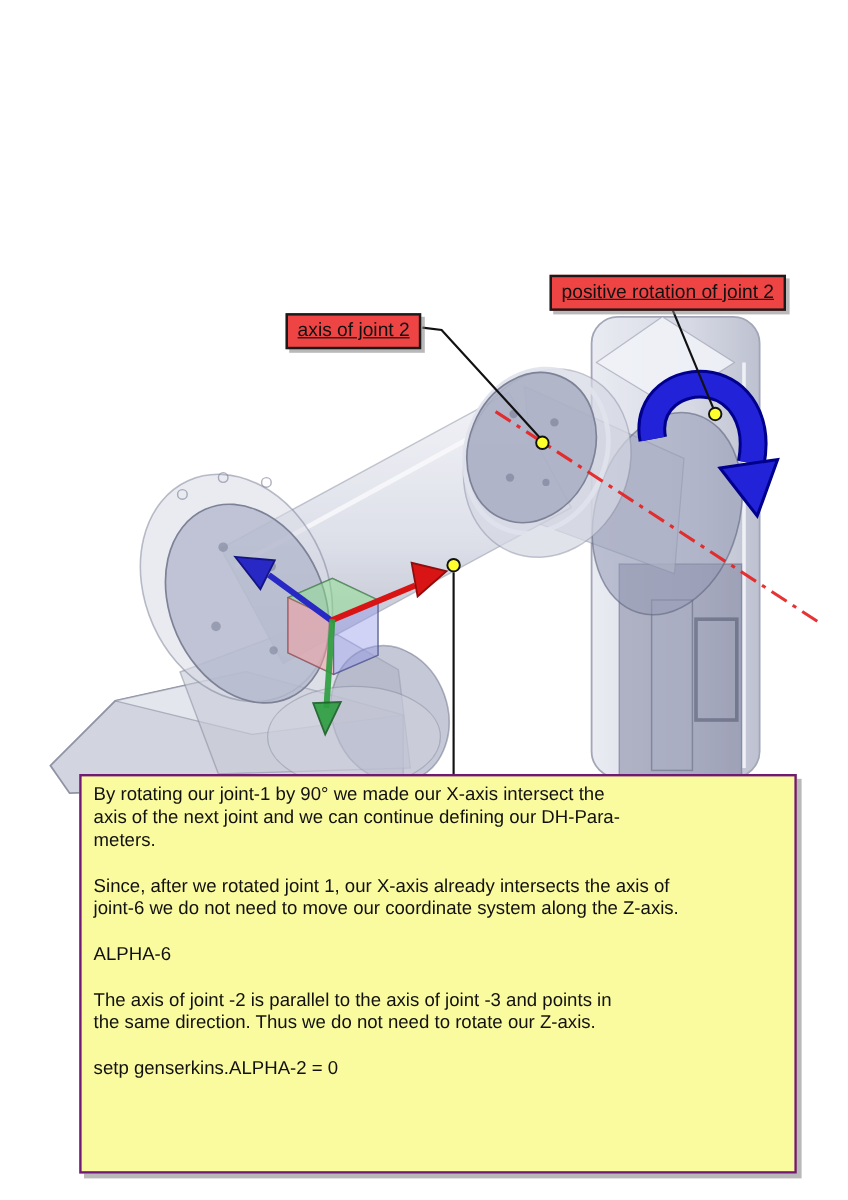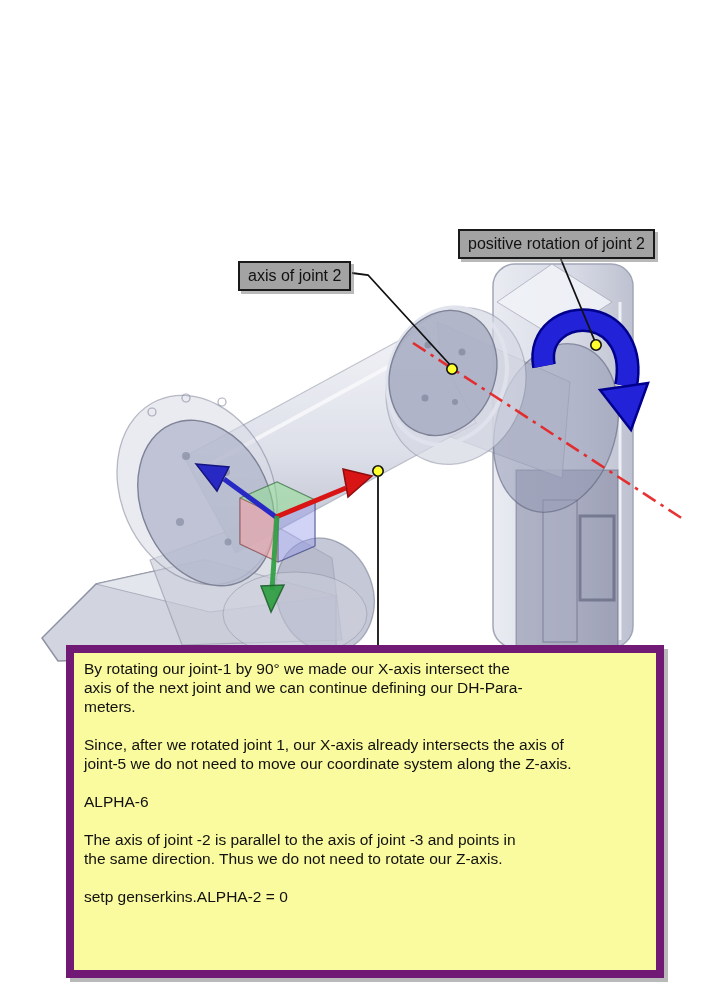--- a/index.html
+++ b/index.html
@@ -5,38 +5,39 @@
   html,body{margin:0;padding:0;}
   body{
     width:707px;height:1000px;position:relative;overflow:hidden;
     background:#ffffff;
     font-family:"Liberation Sans", sans-serif;
     color:#111;
   }
   #scene{position:absolute;left:0;top:0;width:707px;height:1000px;}
   .callout{
     position:absolute;
-    background:#a3a3a3;
+    background:#ef4444;
     border:2px solid #1a1a1a;
     box-shadow:3px 3px 0 rgba(128,128,128,.55);
     font-size:16px;
     line-height:20px;
     padding:3px 8px;
     white-space:nowrap;
     z-index:5;
+    text-decoration:underline;
   }
   #axis-callout{left:238px;top:261px;}
   #rotation-callout{left:458px;top:229px;}
   #infobox{
     position:absolute;
     left:66px;top:645px;
     width:598px;height:333px;
     box-sizing:border-box;
     background:#fafa9e;
-    border:8px solid #701a75;
+    border:2px solid #701a75;
     box-shadow:4px 4px 0 rgba(128,128,128,.55);
     padding:6px 10px;
     font-size:15.5px;
     line-height:19px;
     z-index:5;
     overflow:hidden;
   }
   #infobox p{margin:0 0 19px 0;white-space:pre-line;}
   #infobox p:last-child{margin-bottom:16px;}
 </style>
@@ -156,18 +157,18 @@
 
 <div id="axis-callout" class="callout">axis of joint 2</div>
 
 <div id="rotation-callout" class="callout">positive rotation of joint 2</div>
 
 <div id="infobox">
   <p>By rotating our joint-1 by 90° we made our X-axis intersect the
 axis of the next joint and we can continue defining our DH-Para-
 meters.</p>
   <p>Since, after we rotated joint 1, our X-axis already intersects the axis of
-joint-5 we do not need to move our coordinate system along the Z-axis.</p>
+joint-6 we do not need to move our coordinate system along the Z-axis.</p>
   <p>ALPHA-6</p>
   <p>The axis of joint -2 is parallel to the axis of joint -3 and points in
 the same direction. Thus we do not need to rotate our Z-axis.</p>
   <p>setp genserkins.ALPHA-2 = 0</p>
 </div>
 
 </body></html>

